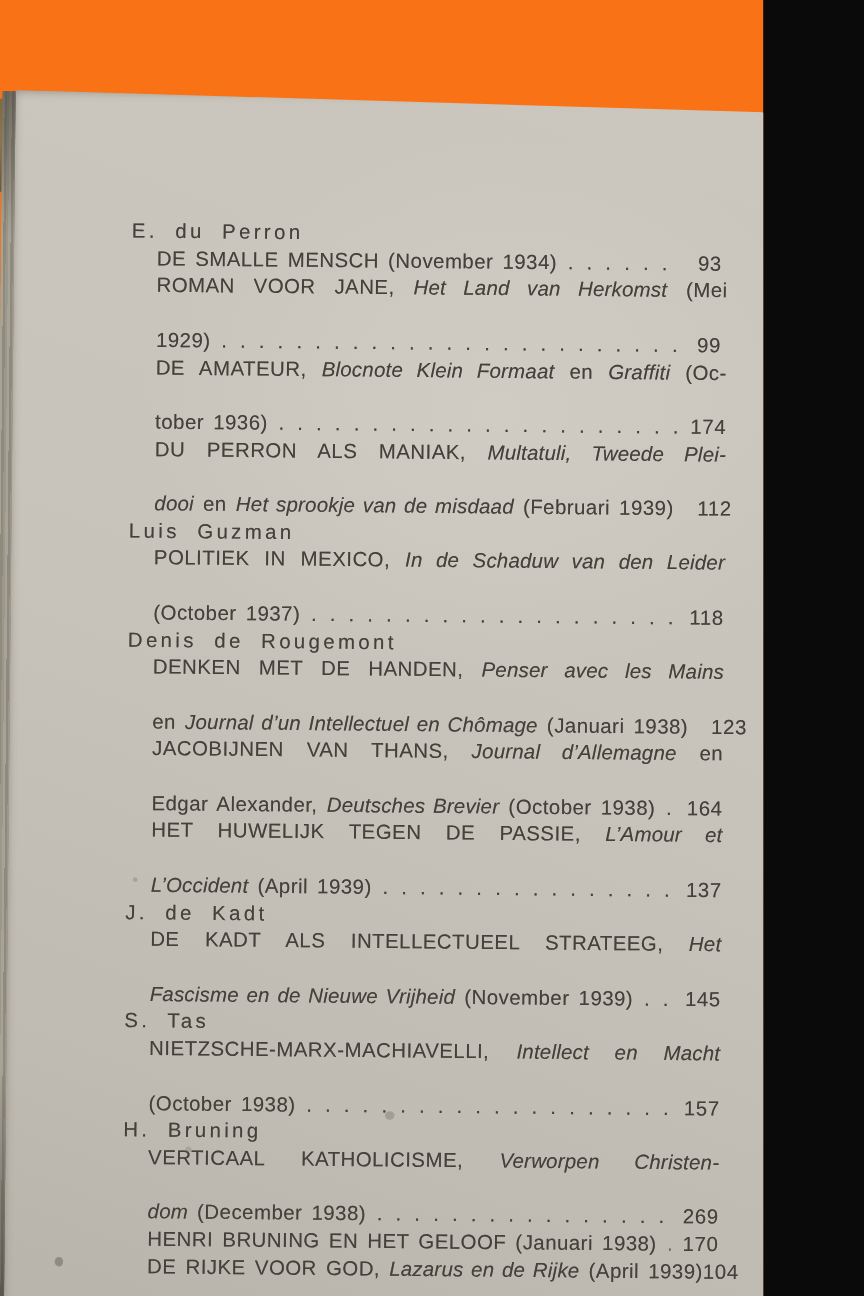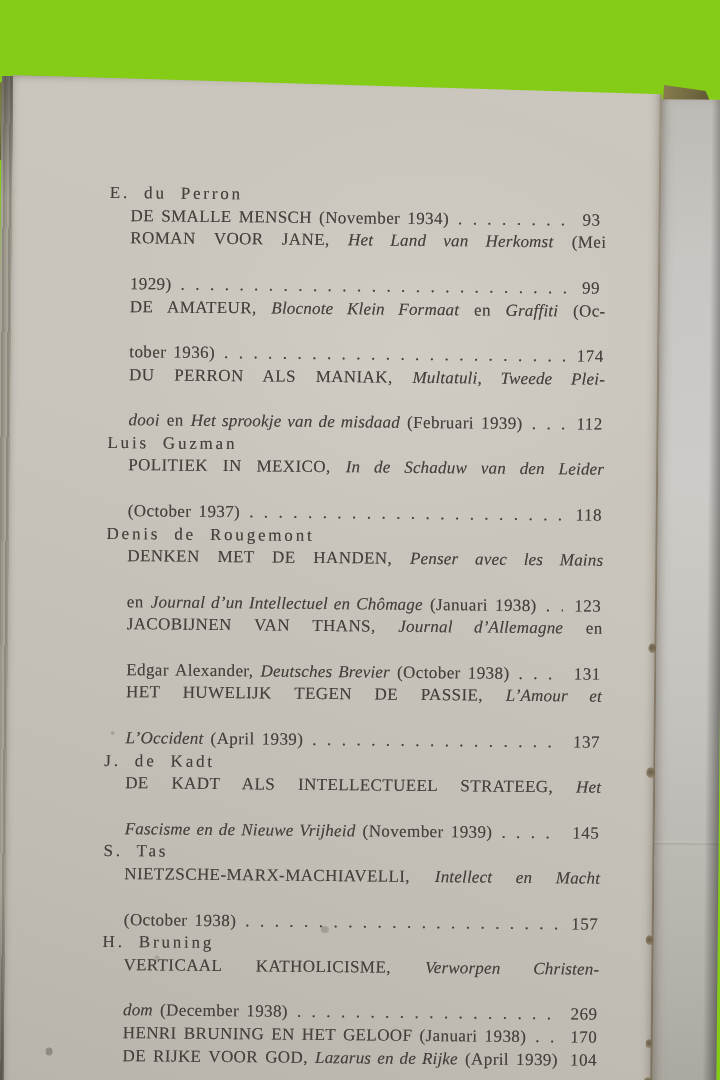--- a/index.html
+++ b/index.html
@@ -1,19 +1,19 @@
 <!DOCTYPE html>
 <html><head>
 <meta charset="utf-8">
 <style>
   html, body { margin:0; padding:0; background:#0a0a0b; }
   .scene {
-    position:relative; width:720px; height:1080px; overflow:hidden;
-    background:#84cc16;
-    font-family:Liberation Serif, serif;
+    position:relative; width:636px; height:1080px; overflow:hidden;
+    background:#f97316;
+    font-family:Liberation Sans, sans-serif;
   }
   .book {
     position:absolute; left:0; top:72px; width:726px; height:1020px;
     transform:rotate(0.55deg); transform-origin:10px 0;
   }
   
   .cover-tr {
     position:absolute; left:660px; top:2px; width:52px; height:26px;
     background:linear-gradient(105deg,#8a8050 0%,#756b42 55%,#5c5433 100%);
     clip-path:polygon(8% 18%,88% 40%,100% 95%,60% 100%,6% 88%);
@@ -136,21 +136,21 @@
           <div class="line entry jline"><span class="txt"><span>DENKEN MET DE HANDEN, </span><em>Penser avec les Mains</em></span></div>
           <div class="line entry flexline">
             <span class="txt"><span>en </span><em>Journal d’un Intellectuel en Chômage</em><span> (Januari 1938)</span></span>
             <span class="dots">. . . . . . . . . . . . . . . . . . . . . . . . . . . . . . . . . .</span>
             <span class="num">123</span>
           </div>
           <div class="line entry jline"><span class="txt"><span>JACOBIJNEN VAN THANS, </span><em>Journal d’Allemagne</em><span> en</span></span></div>
           <div class="line entry flexline">
             <span class="txt"><span>Edgar Alexander, </span><em>Deutsches Brevier</em><span> (October 1938)</span></span>
             <span class="dots">. . . . . . . . . . . . . . . . . . . . . . . . . . . . . . . . . .</span>
-            <span class="num">131</span>
+            <span class="num">164</span>
           </div>
           <div class="line entry jline"><span class="txt"><span>HET HUWELIJK TEGEN DE PASSIE, </span><em>L’Amour et</em></span></div>
           <div class="line entry flexline">
             <span class="txt"><em>L’Occident</em><span> (April 1939)</span></span>
             <span class="dots">. . . . . . . . . . . . . . . . . . . . . . . . . . . . . . . . . .</span>
             <span class="num">137</span>
           </div>
           <div class="line author">J. de Kadt</div>
           <div class="line entry jline"><span class="txt"><span>DE KADT ALS INTELLECTUEEL STRATEEG, </span><em>Het</em></span></div>
           <div class="line entry flexline">

